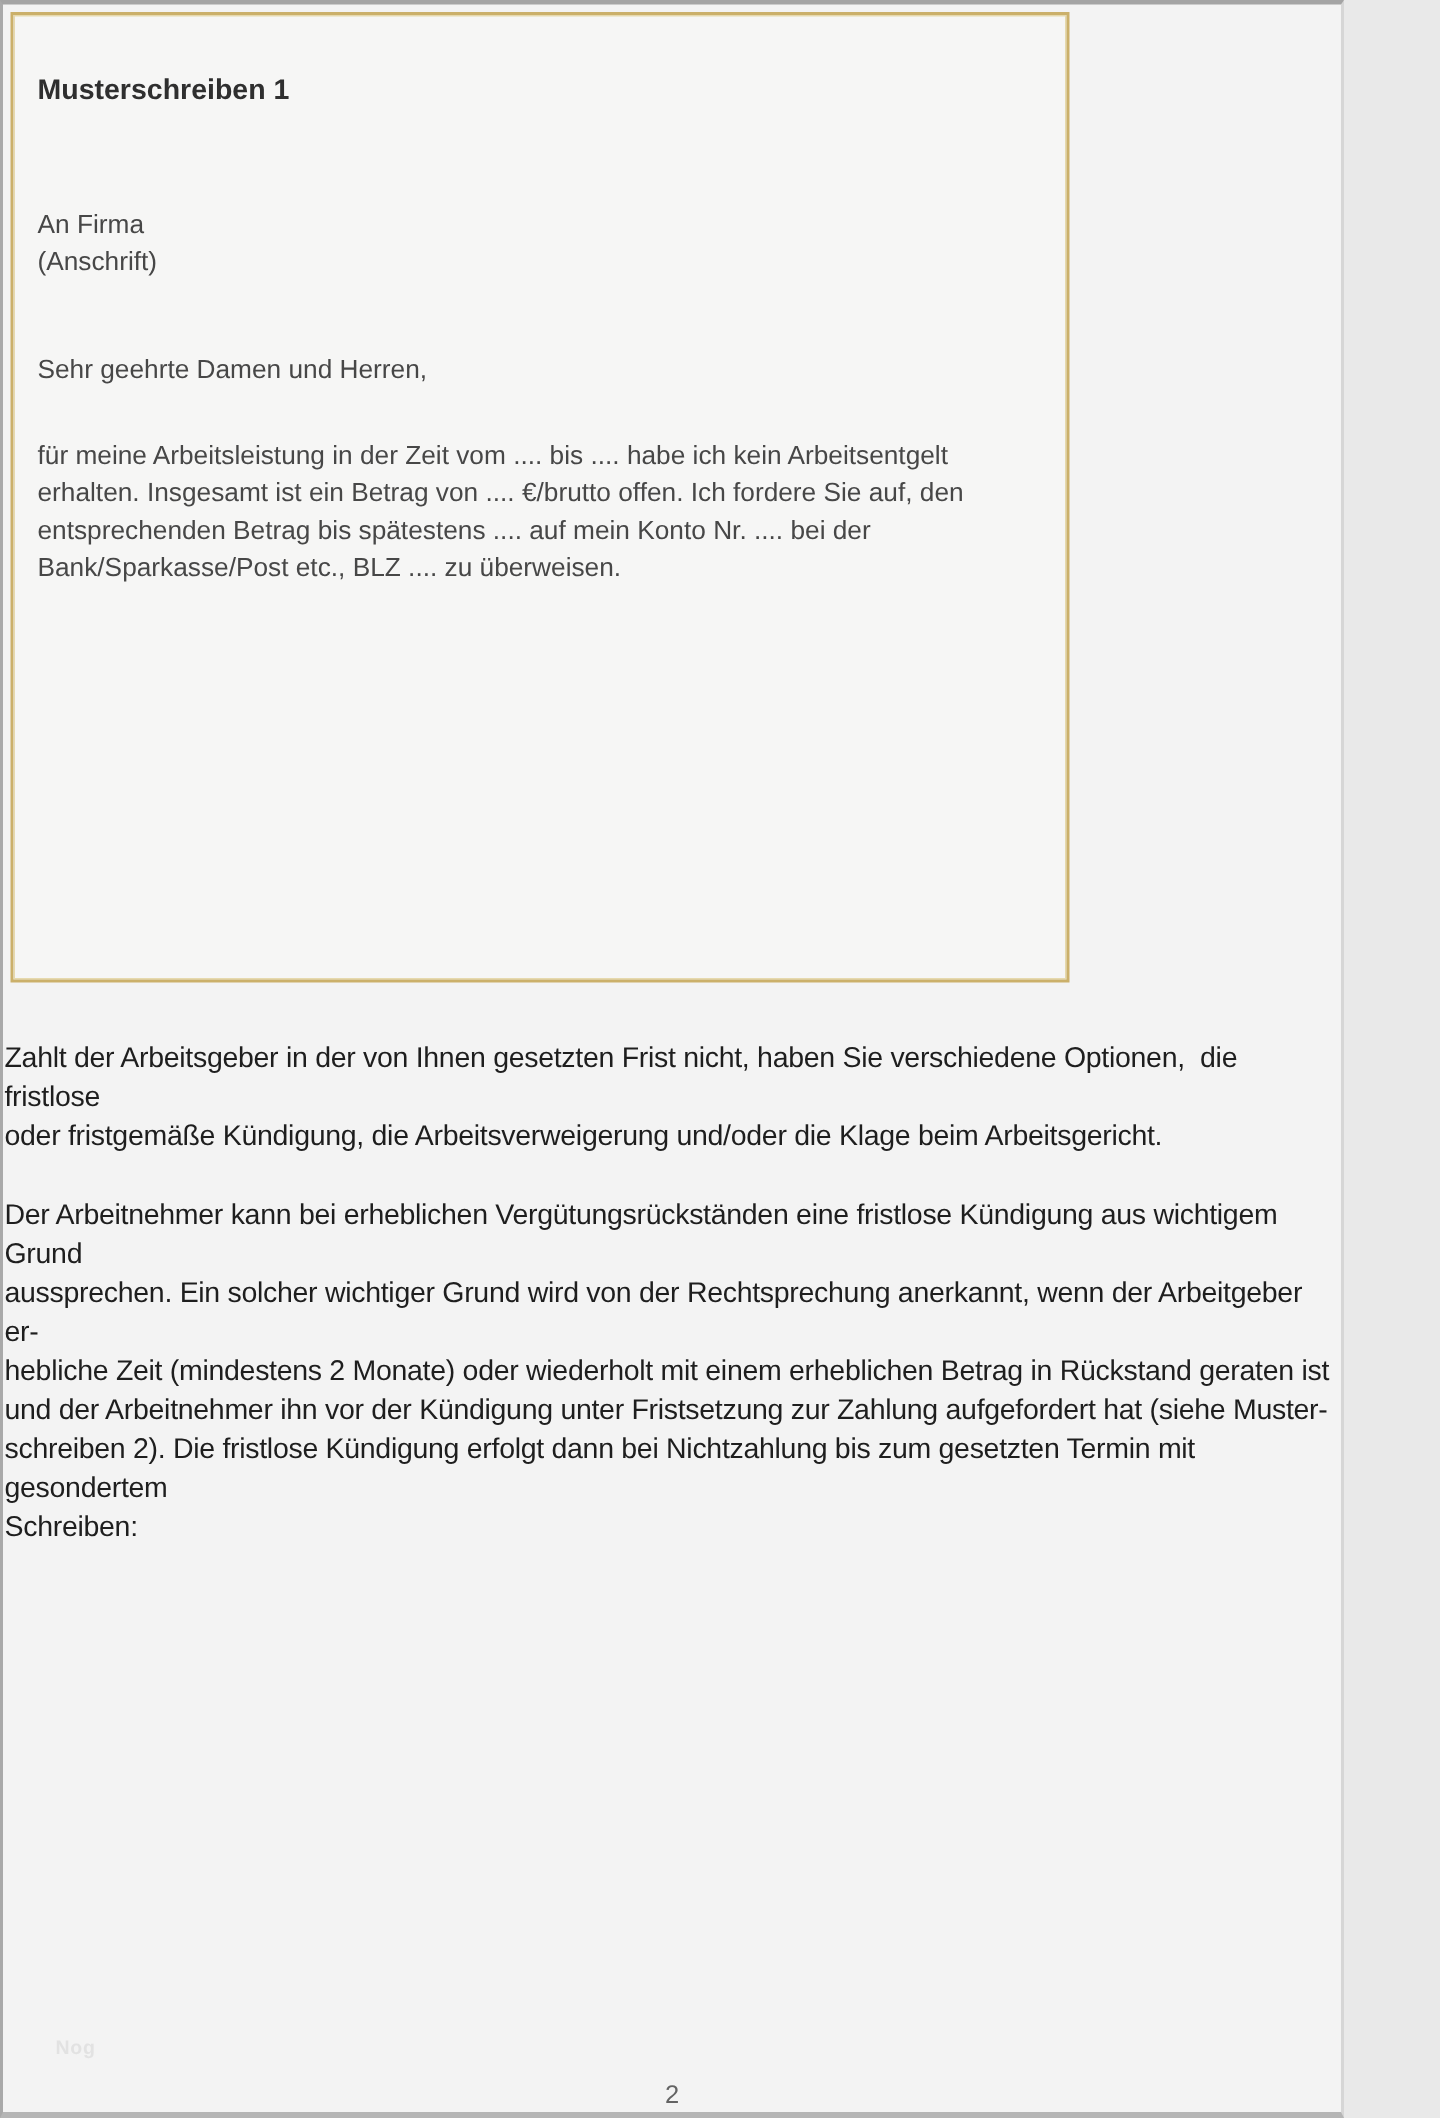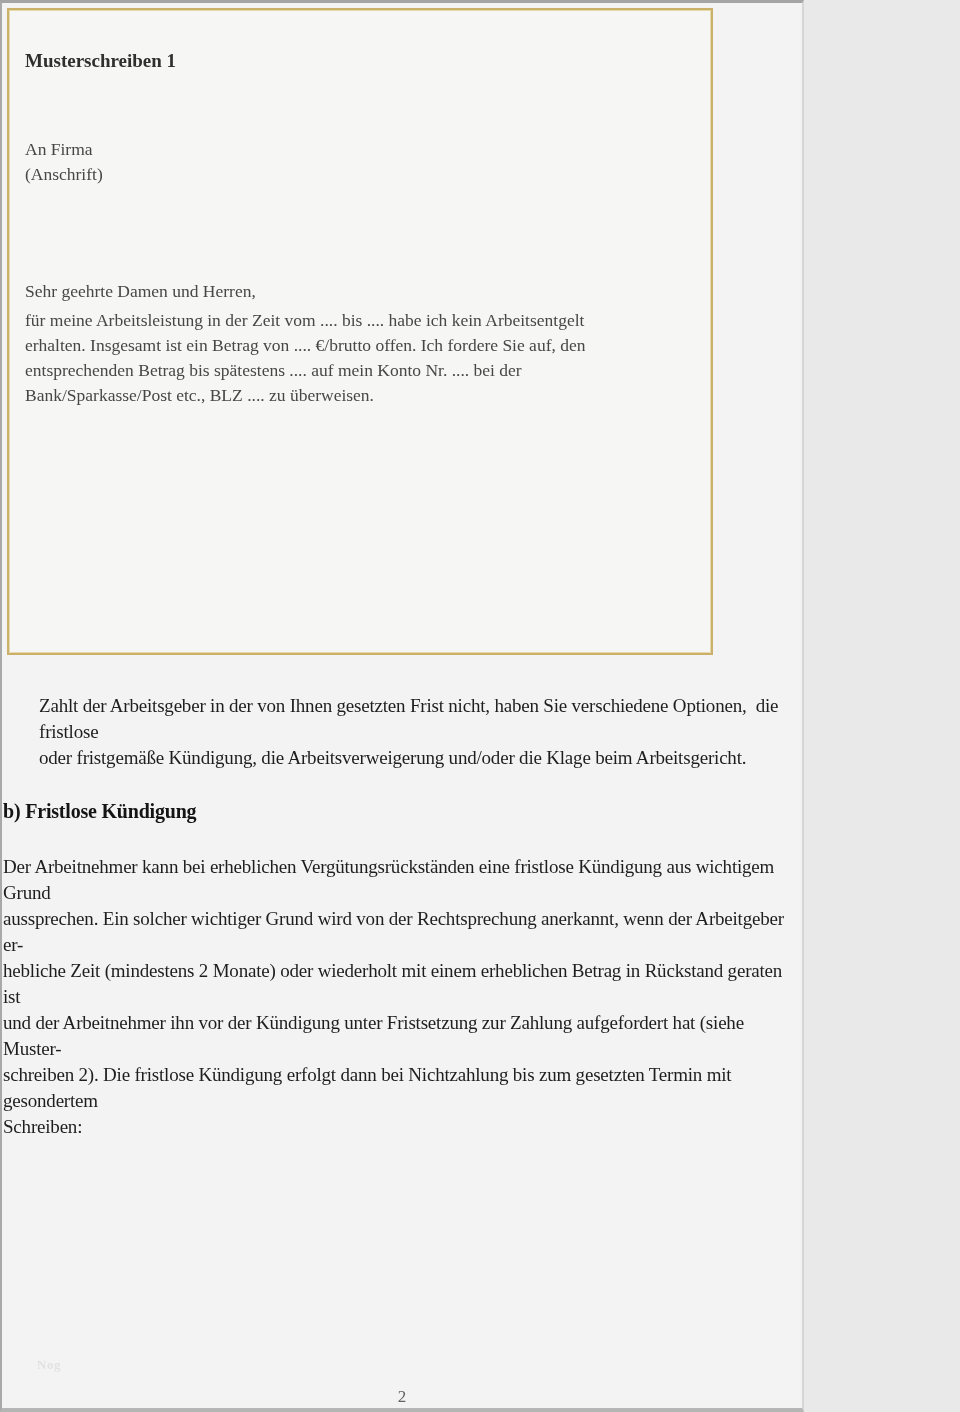--- a/index.html
+++ b/index.html
@@ -3,29 +3,28 @@
 <meta charset="utf-8">
 <style>
   html, body { margin: 0; padding: 0; }
   body {
     width: 960px; height: 1412px;
     font-family: "Liberation Sans", "DejaVu Sans", sans-serif;
     background: #e9e9e9;
   }
   .page {
     position: relative;
-    width: 804px; height: 1412px;
+    width: 896px; height: 1412px;
     box-sizing: border-box;
     background: #f3f3f3;
     border-top: 3px solid #a4a4a4;
     border-left: 2px solid #a9a9a9;
     border-right: 2px solid #d6d6d6;
     border-bottom: 4px solid #b5b5b5;
     overflow: hidden;
-    font-family: Liberation Serif, serif;
   }
 
   
   .letter-box {
     position: relative;
     margin: 5px 0 0 5px;
     width: 706px; height: 647px;
     box-sizing: border-box;
     border: 2px solid #cbb06a;
     box-shadow: 0 0 0 1px #e6d9ad inset;
@@ -37,34 +36,34 @@
   }
   .letter-title {
     font-weight: bold;
     font-size: 19px;
     line-height: 25px;
     color: #2f2f2f;
     margin-bottom: 64px;
   }
   .pre { white-space: pre-wrap; }
   .letter-meta      { margin-bottom: 62px; }
-  .letter-recipient { margin-bottom: 92px; }
-  .letter-salutation{ margin-bottom: 4px; }
+  .letter-recipient { margin-bottom: 47px; }
+  .letter-salutation{ margin-bottom: 32px; }
   .letter-body      { margin-bottom: 84px; }
 
   
   .article {
     margin-top: 38px;
     padding: 0 2px 0 1px;
     font-size: 19px;
     letter-spacing: -0.2px;
     line-height: 26px;
     color: #1e1e1e;
   }
-  .article-intro { margin-bottom: 27px; margin-left: 36px; }
+  .article-intro { margin-bottom: 27px; }
   .article-heading {
     font-weight: bold;
     font-size: 20px;
     line-height: 27px;
     color: #141414;
     margin-bottom: 29px;
   }
 
   
   .watermark {
@@ -95,21 +94,20 @@
     <div class="letter-salutation">Sehr geehrte Damen und Herren,</div>
     <div class="letter-body pre">für meine Arbeitsleistung in der Zeit vom .... bis .... habe ich kein Arbeitsentgelt
 erhalten. Insgesamt ist ein Betrag von .... €/brutto offen. Ich fordere Sie auf, den
 entsprechenden Betrag bis spätestens .... auf mein Konto Nr. .... bei der
 Bank/Sparkasse/Post etc., BLZ .... zu überweisen.</div>
   </div>
 
   <div class="article">
     <div class="article-intro pre">Zahlt der Arbeitsgeber in der von Ihnen gesetzten Frist nicht, haben Sie verschiedene Optionen,  die fristlose
 oder fristgemäße Kündigung, die Arbeitsverweigerung und/oder die Klage beim Arbeitsgericht.</div>
-    <div class="article-heading">b) Fristlose Kündigung</div>
     <div class="article-body pre">Der Arbeitnehmer kann bei erheblichen Vergütungsrückständen eine fristlose Kündigung aus wichtigem Grund
 aussprechen. Ein solcher wichtiger Grund wird von der Rechtsprechung anerkannt, wenn der Arbeitgeber er-
 hebliche Zeit (mindestens 2 Monate) oder wiederholt mit einem erheblichen Betrag in Rückstand geraten ist
 und der Arbeitnehmer ihn vor der Kündigung unter Fristsetzung zur Zahlung aufgefordert hat (siehe Muster-
 schreiben 2). Die fristlose Kündigung erfolgt dann bei Nichtzahlung bis zum gesetzten Termin mit gesondertem
 Schreiben:</div>
   </div>
 
   <div class="watermark">Nog</div>
 

